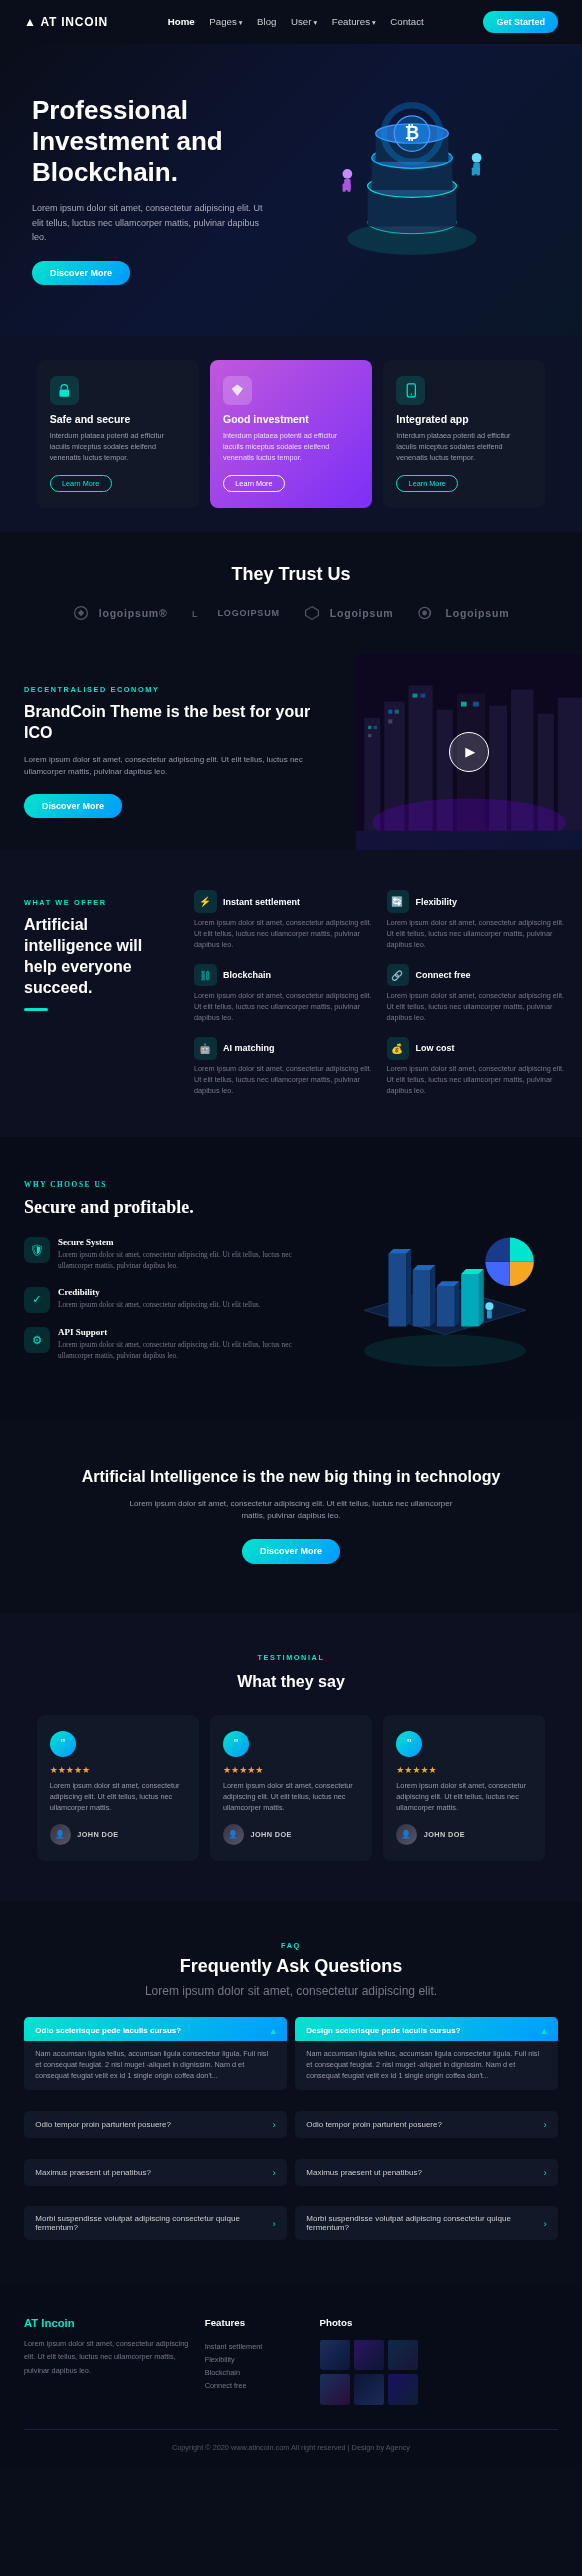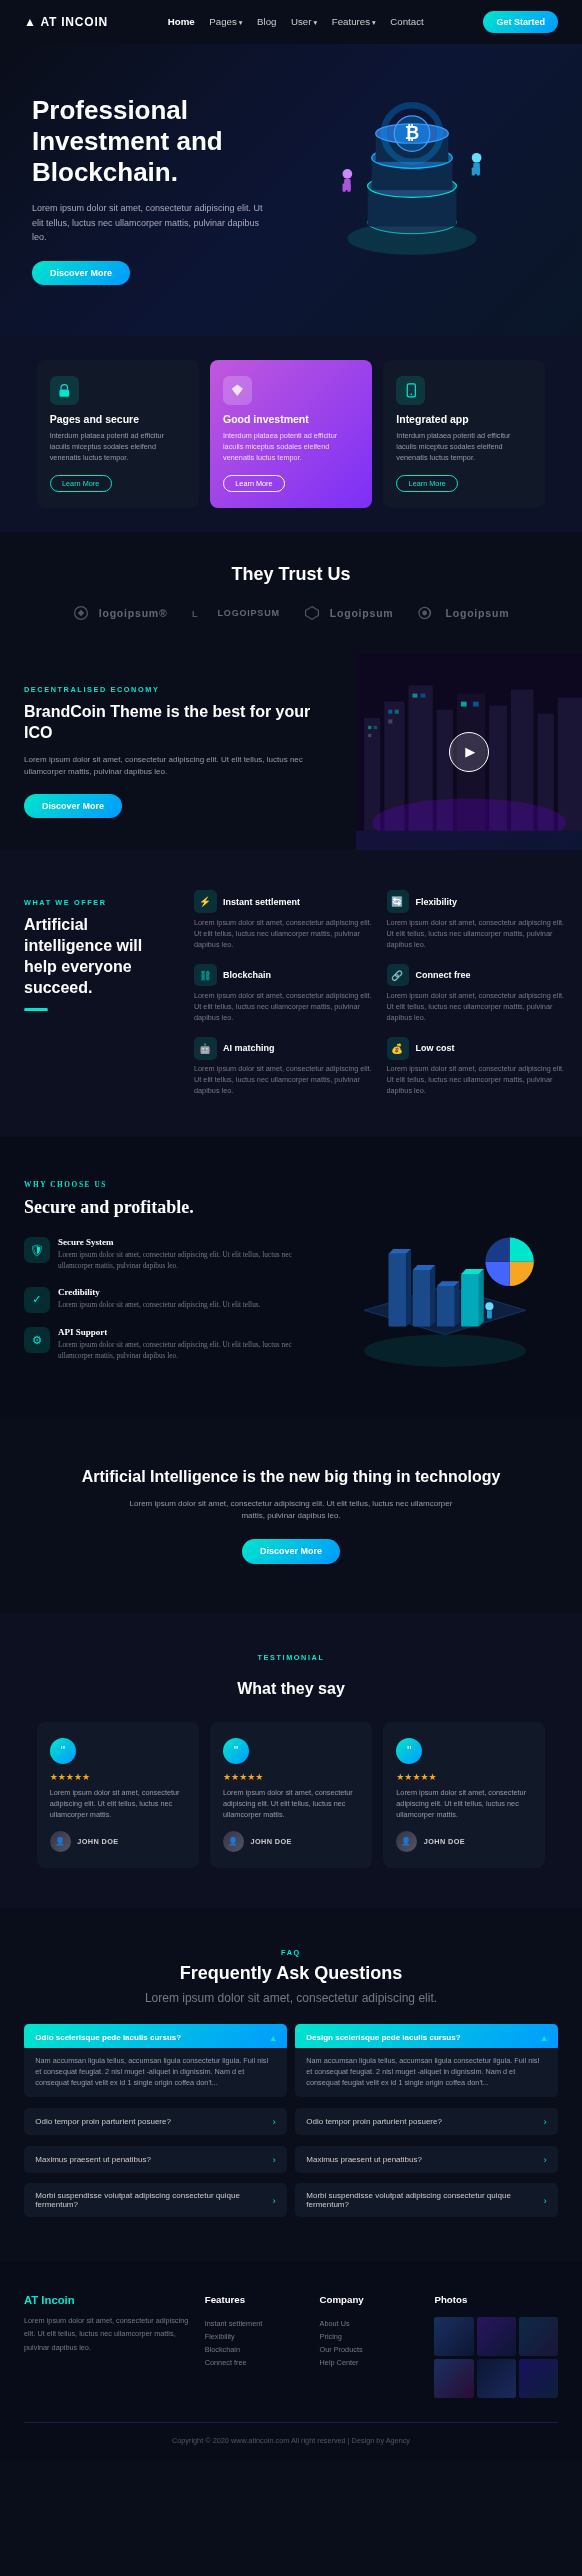--- a/index.html
+++ b/index.html
@@ -390,21 +390,21 @@
       background: #0d1020;
       padding: 40px 16px;
       text-align: center;
     }
     .testimonial-section .tag {
       color: #00e5cc;
       font-size: 7.3px;
       font-weight: 700;
       letter-spacing: 1.6px;
       text-transform: uppercase;
-      margin-bottom: 18px;
+      margin-bottom: 11px;
     }
     .testimonial-section h2 {
       font-size: 16px;
       font-weight: 700;
       margin-bottom: 24px;
     }
     .testimonials-row {
       display: flex;
       gap: 11.3px;
       justify-content: center;
@@ -574,21 +574,21 @@
       font-size: 7.3px;
       color: #556;
     }
 
     
     .section-divider {
       height: 0.8px;
       background: linear-gradient(90deg, transparent, #1a2040, transparent);
     }
 
-    .faq-col { display: flex; flex-direction: column; gap: 6px; }
+    .faq-col { display: flex; flex-direction: column; gap: 16px; }
     .faq-block { margin-bottom: 4.9px; }
   </style>
 </head>
 <body>
 
 <nav>
   <div class="nav-logo">
     <span>▲ </span><span>AT INCOIN</span>
   </div>
   <div class="nav-links">
@@ -643,21 +643,21 @@
 </section>
 
 <section class="cards-section">
   <div class="card">
     <div class="card-icon-wrap">
       <svg width="14.6" height="14.6" viewBox="0 0 18 18">
         <rect x="3" y="8" width="12" height="9" rx="2" fill="#00e5cc"></rect>
         <path d="M5 8V6a4 4 0 0 1 8 0v2" stroke="#00e5cc" stroke-width="1.5" fill="none"></path>
       </svg>
     </div>
-    <h3>Pages and secure</h3>
+    <h3>Safe and secure</h3>
     <p>Interdum plataea potenti ad efficitur iaculis miceptus sodales eleifend venenatis luctus tempor.</p>
     <button class="btn-learn">Learn More</button>
   </div>
   <div class="card highlight">
     <div class="card-icon-wrap">
       <svg width="14.6" height="14.6" viewBox="0 0 18 18">
         <polygon points="9,2 16,7 9,16 2,7" fill="rgba(255,255,255,0.8)"></polygon>
       </svg>
     </div>
     <h3>Good investment</h3>
@@ -965,27 +965,20 @@
       <p>Lorem ipsum dolor sit amet, consectetur adipiscing elit. Ut elit tellus, luctus nec ullamcorper mattis, pulvinar dapibus leo.</p>
     </div>
     <div class="footer-col">
       <h4>Features</h4>
       <a>Instant settlement</a>
       <a>Flexibility</a>
       <a>Blockchain</a>
       <a>Connect free</a>
     </div>
     <div class="footer-col">
-      <h4>Company</h4>
-      <a>About Us</a>
-      <a>Pricing</a>
-      <a>Our Products</a>
-      <a>Help Center</a>
-    </div>
-    <div class="footer-col">
       <h4>Photos</h4>
       <div class="footer-photos">
         <div class="footer-photo" style="background:linear-gradient(135deg,#1a3060,#0d1535);"></div>
         <div class="footer-photo" style="background:linear-gradient(135deg,#2a1560,#0d1535);"></div>
         <div class="footer-photo" style="background:linear-gradient(135deg,#0d2a4a,#1a1535);"></div>
         <div class="footer-photo" style="background:linear-gradient(135deg,#1a3060,#2a0d35);"></div>
         <div class="footer-photo" style="background:linear-gradient(135deg,#0d1535,#1a2a5a);"></div>
         <div class="footer-photo" style="background:linear-gradient(135deg,#1a1060,#0d2035);"></div>
       </div>
     </div>

